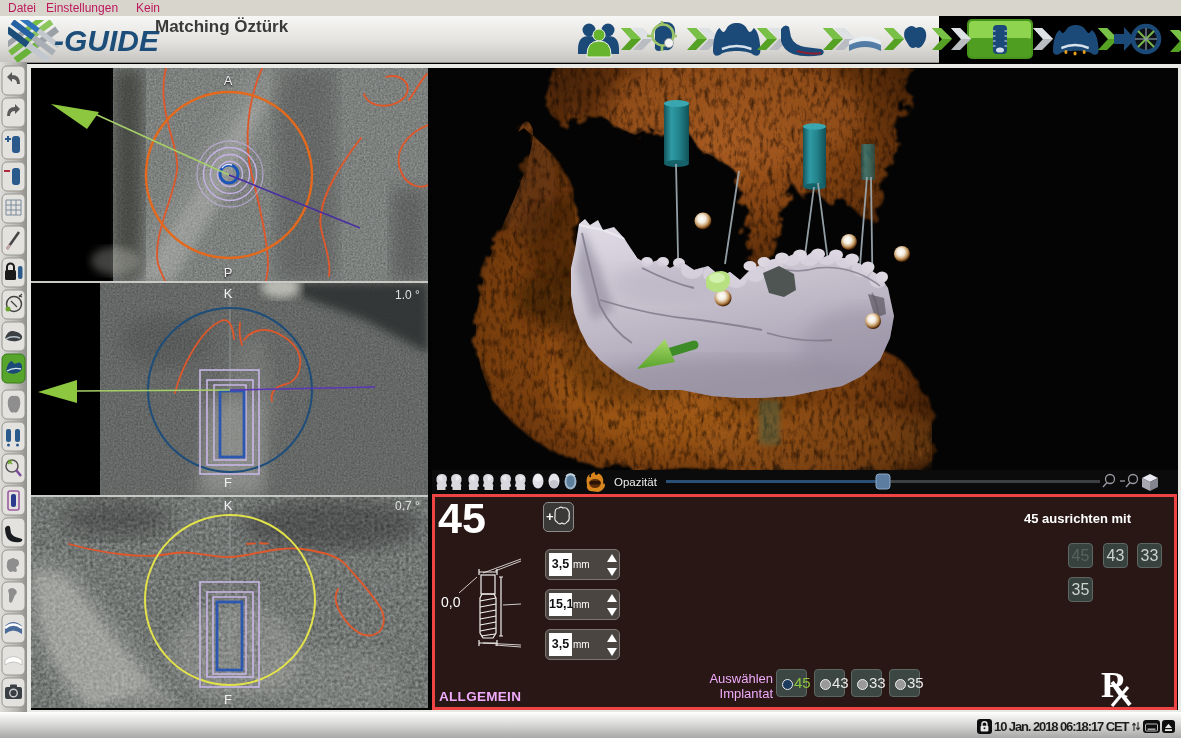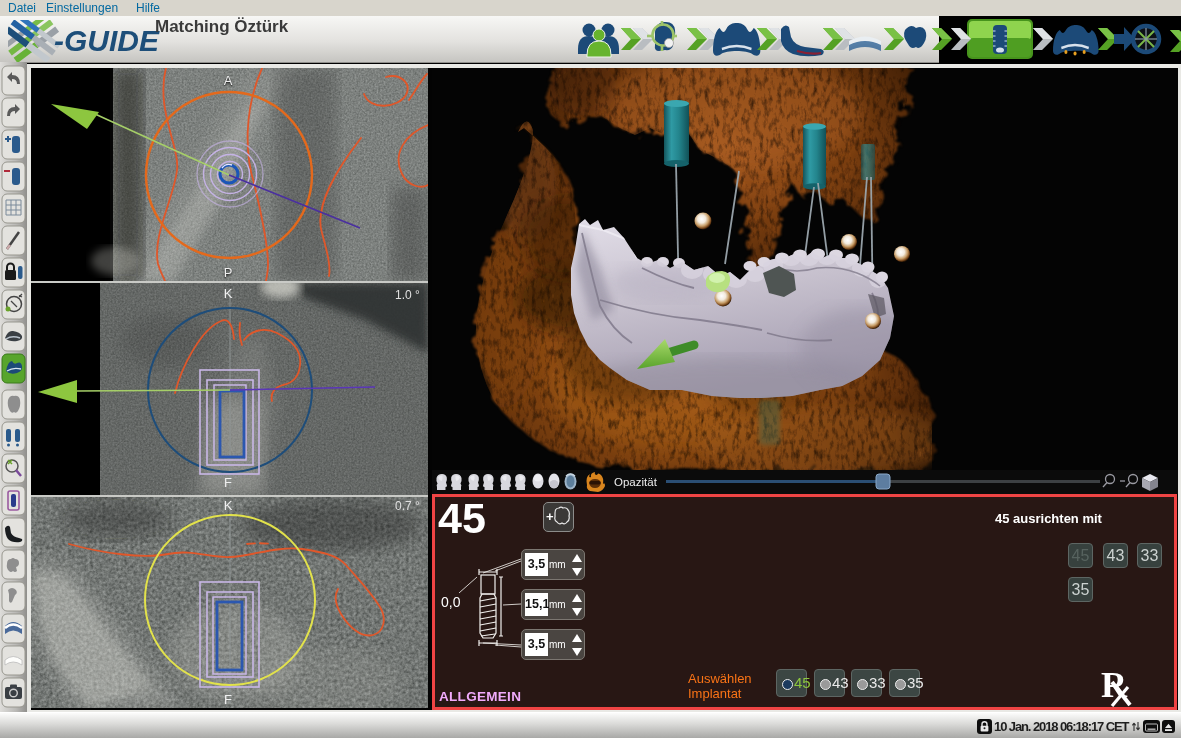--- a/index.html
+++ b/index.html
@@ -1,30 +1,30 @@
 <!DOCTYPE html>
 <html><head>
 <meta charset="utf-8">
 <style>
 html,body{margin:0;padding:0;width:1181px;height:738px;overflow:hidden;background:#000;}
 body{font-family:"Liberation Sans",sans-serif;position:relative;}
 .abs{position:absolute;}
-#menubar{left:0;top:0;width:1181px;height:16px;background:#d8d5cc;color:#0369a1;font-size:12px;}
+#menubar{left:0;top:0;width:1181px;height:16px;background:#d8d5cc;color:#be185d;font-size:12px;}
 #menubar span{position:absolute;top:1px;}
 #header{left:0;top:16px;width:939px;height:46px;background:linear-gradient(#f7f7f5,#e3e2df 55%,#c6c5c1);border-bottom:1px solid #8f8e8a;}
 #frame{left:27px;top:64px;width:1154px;height:648px;background:#e9e9e5;}
 #inner{left:4px;top:4px;width:1147px;height:642px;background:#030303;}
 #sidebar{left:0;top:62px;width:27px;height:650px;background:linear-gradient(90deg,#deddda,#b9b8b5 60%,#8f8e8b);}
 #statusbar{left:0;top:712px;width:1181px;height:26px;background:linear-gradient(#fcfcfb,#dcdcda 40%,#a5a5a3);border-top:1px solid #fff;}
 #panel{left:432px;top:494px;width:745px;height:216px;background:#281714;border:3px solid #ef4444;box-sizing:border-box;}
 .pbtn{position:absolute;width:25px;height:25px;background:#37413e;border:1px solid #5d6663;border-radius:4px;box-sizing:border-box;color:#ccd2d0;font-size:16px;text-align:center;line-height:23px;}
 .rbtn{position:absolute;width:31px;height:28px;background:#3c4643;border:1px solid #5d6663;border-radius:4px;box-sizing:border-box;color:#e9e9e9;font-size:15px;}
 .rbtn .rc{position:absolute;left:5px;top:8.5px;width:11px;height:11px;border-radius:50%;background:#9a9a9a;border:1.8px solid #ececec;box-sizing:border-box;}
 .rbtn .rt{position:absolute;left:17px;top:4px;}
-.spin{width:64px;height:31px;background:#4a4541;border:1px solid #7c7771;border-radius:5px;box-sizing:border-box;}
+.spin{width:75px;height:31px;background:#4a4541;border:1px solid #7c7771;border-radius:5px;box-sizing:border-box;margin-left:24px;}
 .spin .sv{position:absolute;left:3px;top:3px;width:23px;height:23px;background:#fff;color:#111;font-size:12.5px;font-weight:bold;text-align:center;line-height:23px;}
 .spin .su{position:absolute;left:27px;top:9px;color:#fff;font-size:10px;}
 .spin svg{position:absolute;right:1px;top:2px;}
 </style>
 </head>
 <body>
 <svg width="0" height="0" style="position:absolute">
 <defs>
 <filter id="ctn" x="0%" y="0%" width="100%" height="100%" color-interpolation-filters="sRGB">
   <feTurbulence type="fractalNoise" baseFrequency="0.55" numOctaves="4" seed="7" stitchTiles="stitch"></feTurbulence>
@@ -108,21 +108,21 @@
 </radialGradient>
 <linearGradient id="ggrad" x1="0" x2="0" y1="0" y2="1">
   <stop offset="0%" stop-color="#a8d96a"></stop>
         <stop offset="100%" stop-color="#59a32b"></stop>
 </linearGradient>
 </defs>
 </svg>
 <div id="menubar" class="abs">
     <span style="left:8px">Datei</span>
     <span style="left:46px">Einstellungen</span>
-    <span style="left:136px">Hilfe</span>
+    <span style="left:136px">Kein</span>
   </div>
 <div id="header" class="abs">
   <svg class="abs" style="left:8px;top:4px" width="170" height="42" viewBox="0 0 170 42">
     <g transform="translate(24,19)">
       <g transform="rotate(-37)">
         <rect x="-26" y="-13" width="26" height="5.2" fill="#9aa0a6"></rect>
           <rect x="0" y="-13" width="26" height="5.2" fill="#79bd47"></rect>
         <rect x="-26" y="-5" width="26" height="6" fill="#74b843"></rect>
           <rect x="0" y="-5" width="26" height="6" fill="#8ac55e"></rect>
         <rect x="-26" y="4" width="26" height="6.5" fill="#68b238"></rect>
@@ -651,26 +651,26 @@
       </svg>
     </div>
   <div class="spin abs" style="left:86px;top:132px">
       <span class="sv">3,5</span>
       <span class="su">mm</span>
       <svg width="12" height="26" viewBox="0 0 12 26">
         <path d="M6,2 L11,10 L1,10 Z" fill="#fff"></path>
         <path d="M6,24 L11,16 L1,16 Z" fill="#fff"></path>
       </svg>
     </div>
-  <div class="abs" style="left:560px;top:14px;width:165px;font-size:13px;font-weight:bold;color:#fff;text-align:left">45 ausrichten mit</div>
+  <div class="abs" style="left:560px;top:14px;width:165px;font-size:13px;font-weight:bold;color:#fff;text-align:center">45 ausrichten mit</div>
   <div class="pbtn" style="left:633px;top:46px;color:#57635f">45</div>
   <div class="pbtn" style="left:668px;top:46px">43</div>
   <div class="pbtn" style="left:702px;top:46px">33</div>
   <div class="pbtn" style="left:633px;top:80px">35</div>
-  <div class="abs" style="left:253px;top:174px;width:85px;font-size:13px;color:#f97316;line-height:15px">Auswählen<br>Implantat</div>
+  <div class="abs" style="left:253px;top:174px;width:85px;font-size:13px;color:#f0abfc;text-align:right;line-height:15px">Auswählen<br>Implantat</div>
   <div class="rbtn" style="left:341px;top:172px">
       <span class="rc" style="background:#1c3a5e"></span>
       <span class="rt" style="color:#8cc63e">45</span>
     </div>
   <div class="rbtn" style="left:379px;top:172px">
       <span class="rc"></span>
       <span class="rt">43</span>
     </div>
   <div class="rbtn" style="left:416px;top:172px">
       <span class="rc"></span>

